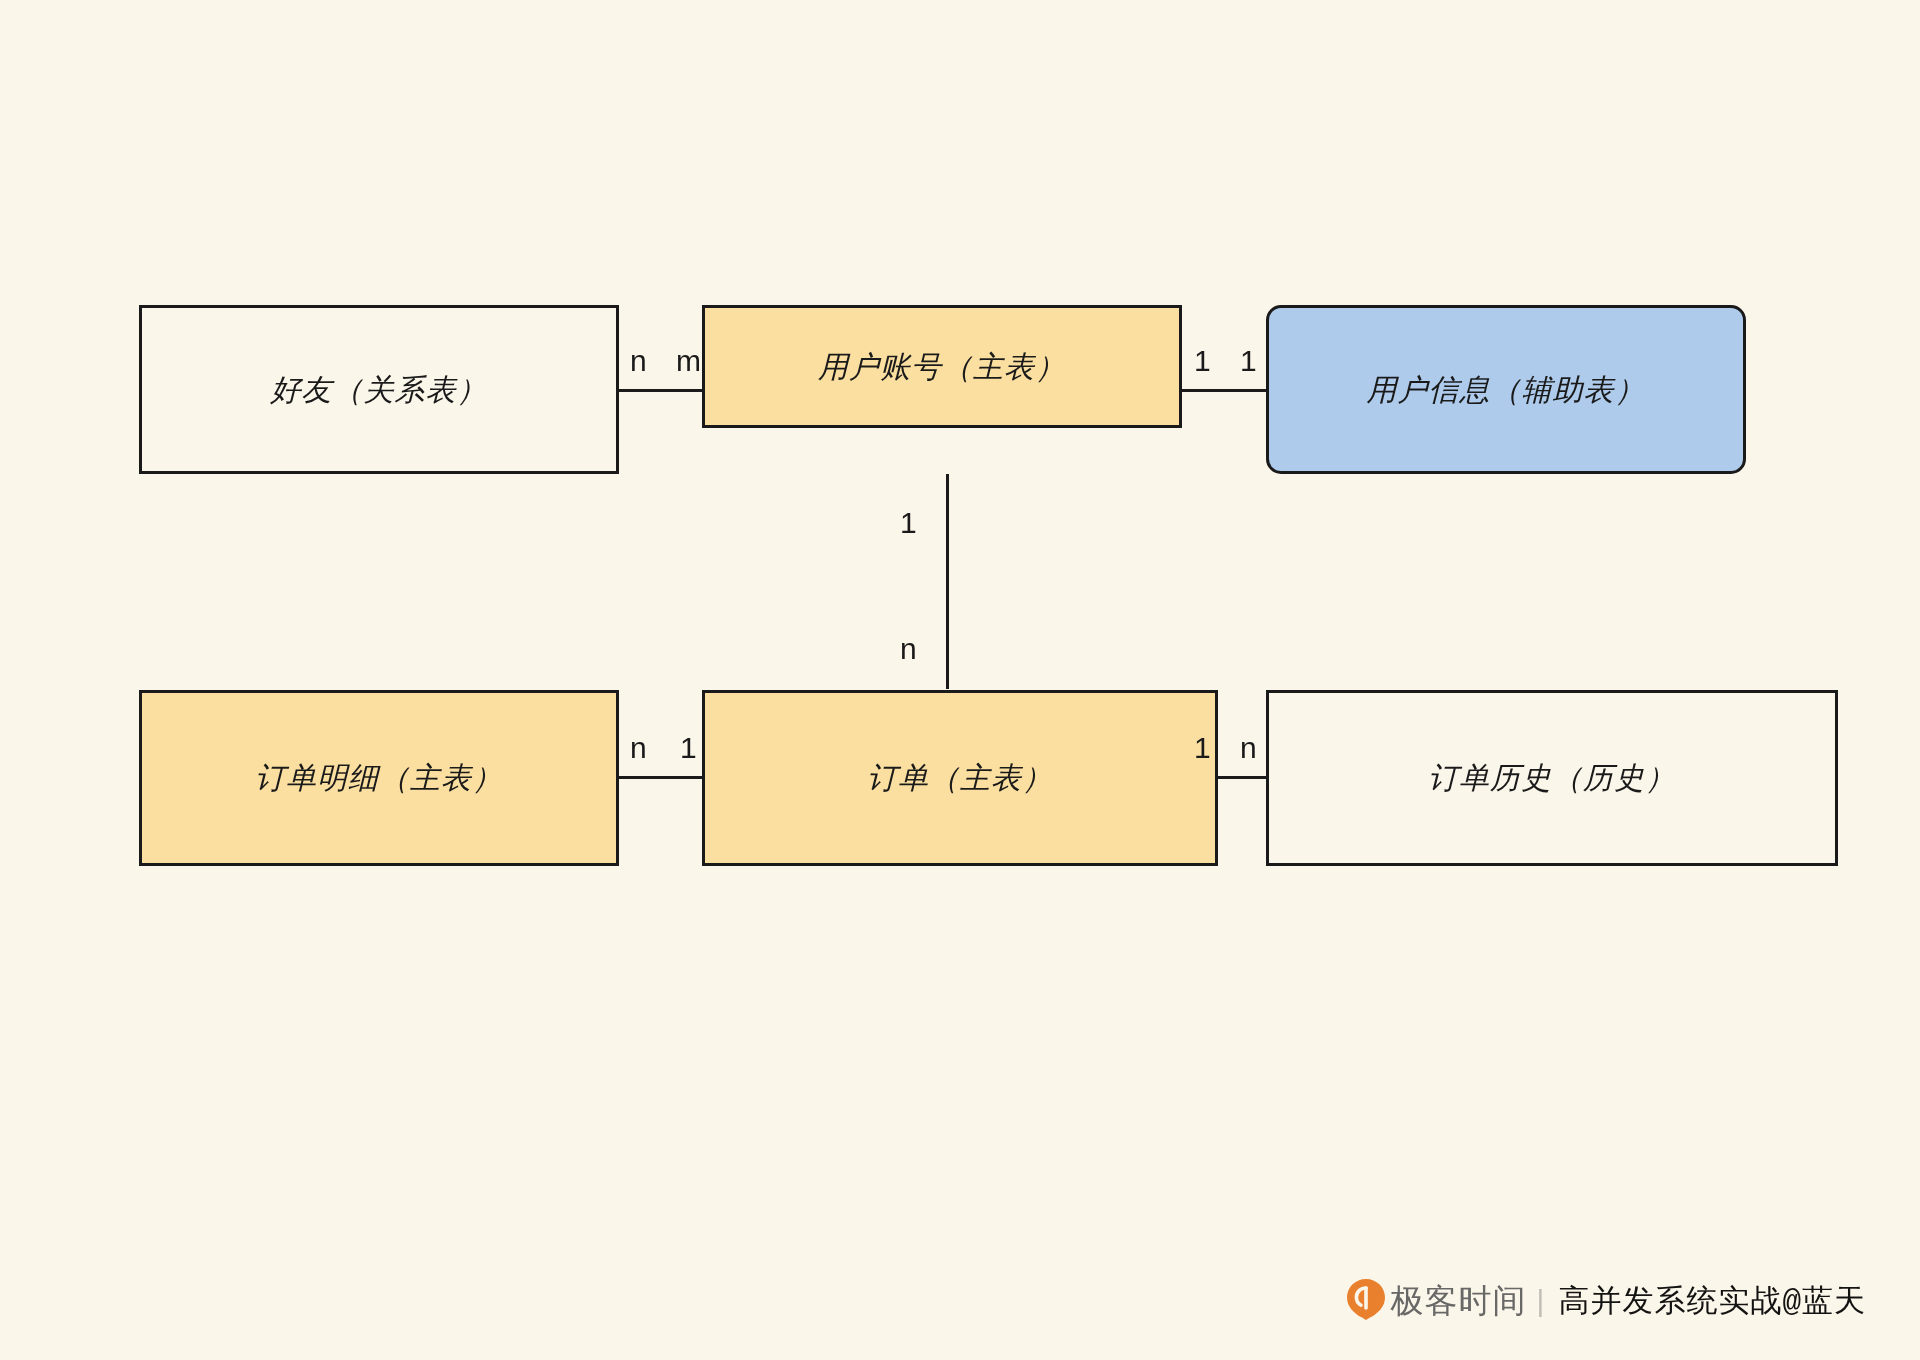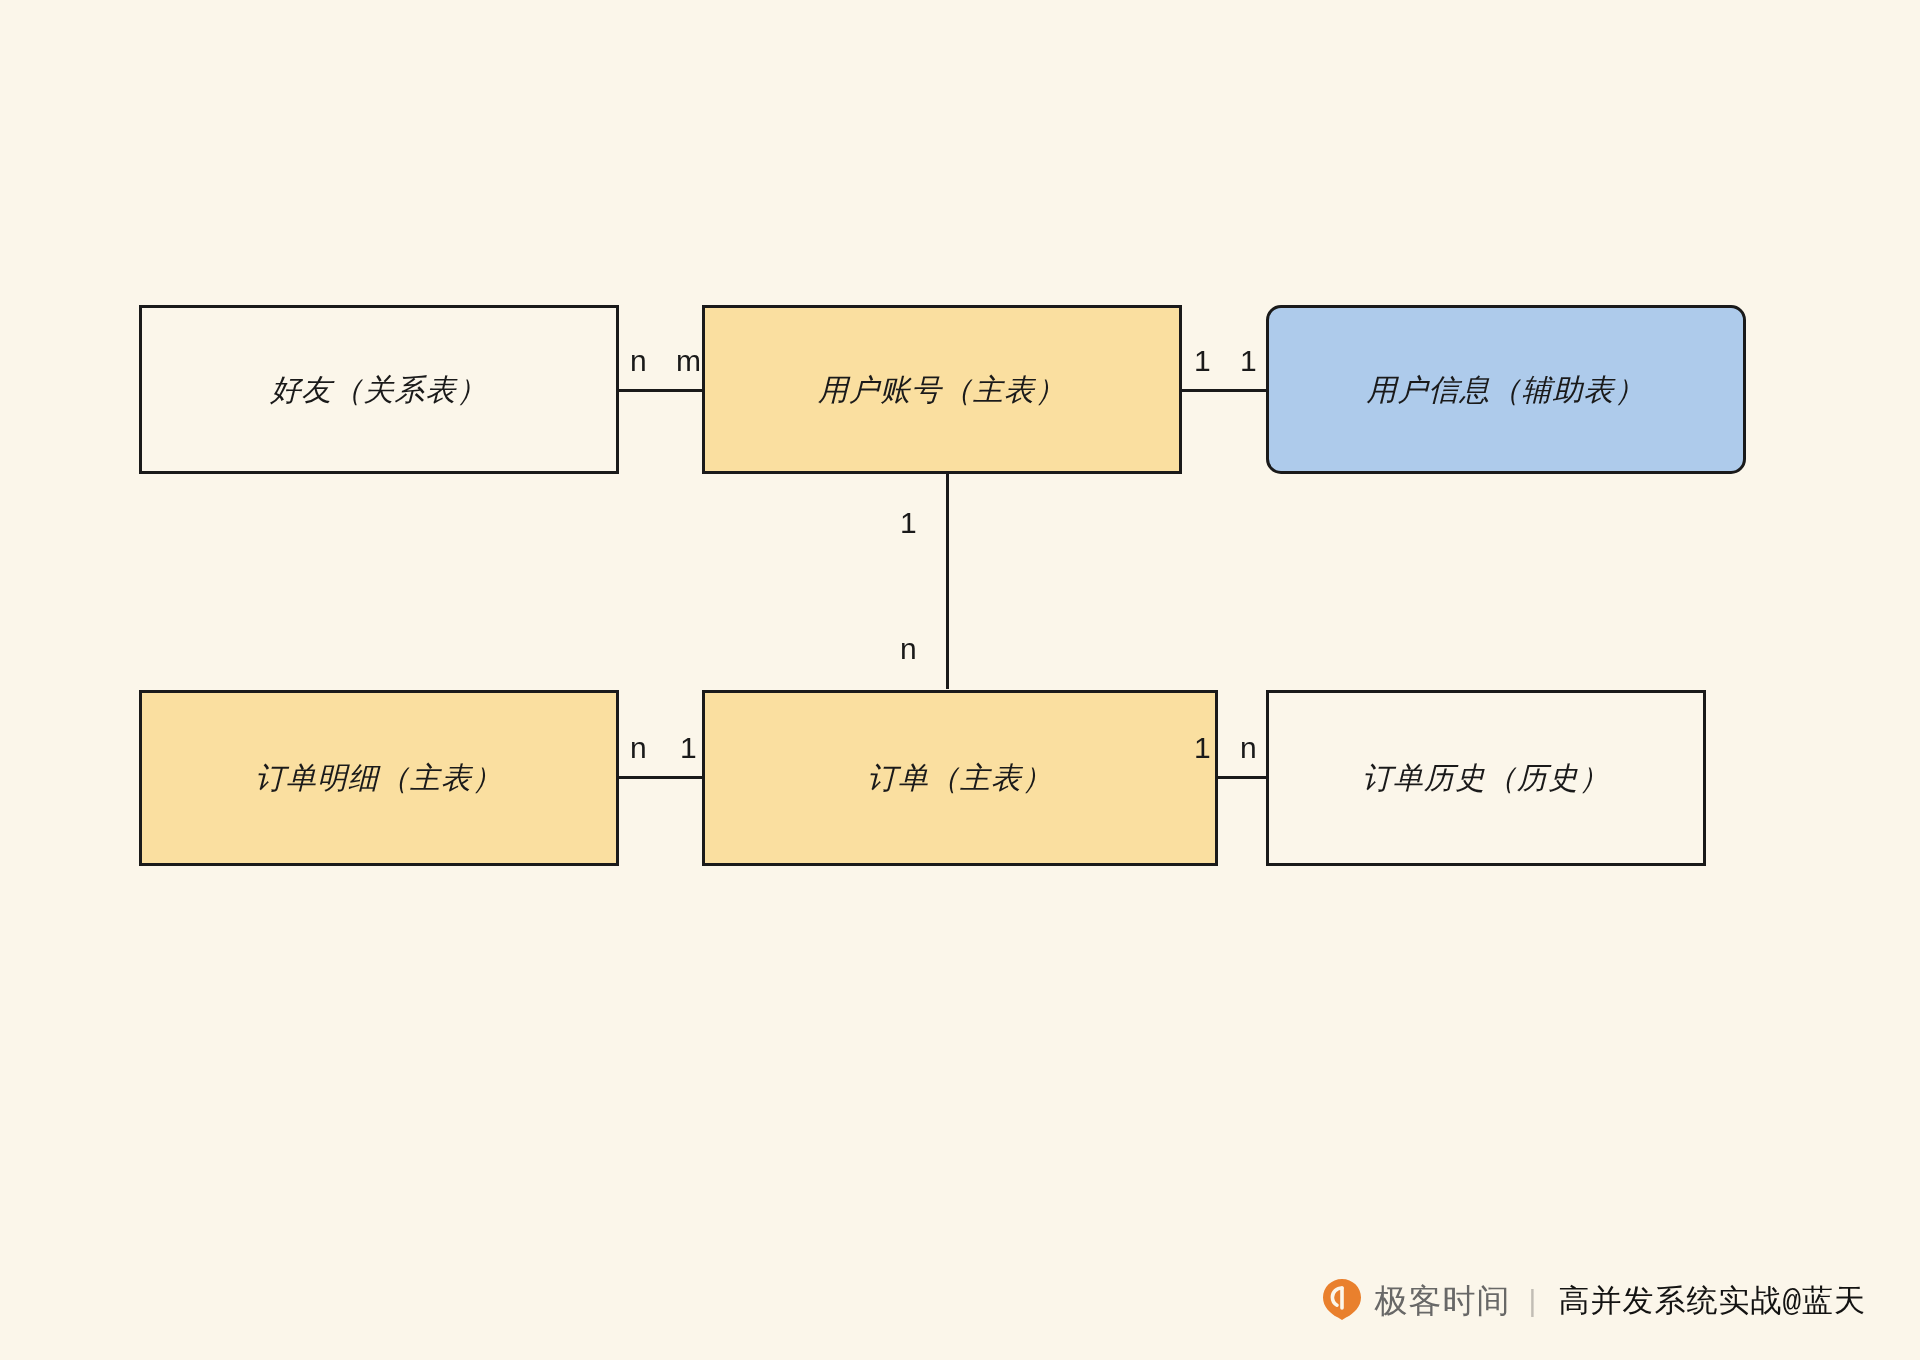--- a/index.html
+++ b/index.html
@@ -58,21 +58,21 @@
     white-space: nowrap;
   }
 
   
   #watermark {
     position: absolute;
     right: 54px;
     bottom: 36px;
     display: flex;
     align-items: center;
-    gap: 12px;
+    gap: 4px;
     opacity: 0.92;
     justify-content: flex-end;
   }
   #watermark .logo-mark {
     width: 42px;
     height: 46px;
     flex: 0 0 auto;
     display: block;
   }
   #watermark .brand {
@@ -105,37 +105,37 @@
   <div class="conn conn-v" style="left:946px; top:474px; width:3px; height:215px;"></div>
 
   <div class="conn conn-h" style="left:616px; top:776px; width:88px;"></div>
 
   <div class="conn conn-h" style="left:1180px; top:776px; width:88px;"></div>
 
   <div class="box fill-plain" style="left:139px; top:305px; width:480px; height:169px;">
     <span class="box-label">好友（关系表）</span>
   </div>
 
-  <div class="box fill-yellow" style="left:702px; top:305px; width:480px; height:169px;">
+  <div class="box fill-yellow" style="left:702px; top:305px; width:480px; height:123px;">
     <span class="box-label">用户账号（主表）</span>
   </div>
 
   <div class="box fill-blue" style="left:1266px; top:305px; width:480px; height:169px;border-radius:15px;">
     <span class="box-label">用户信息（辅助表）</span>
   </div>
 
   <div class="box fill-yellow" style="left:139px; top:690px; width:480px; height:176px;">
     <span class="box-label">订单明细（主表）</span>
   </div>
 
   <div class="box fill-yellow" style="left:702px; top:690px; width:516px; height:176px;">
     <span class="box-label">订单（主表）</span>
   </div>
 
-  <div class="box fill-plain" style="left:1266px; top:690px; width:440px; height:176px;">
+  <div class="box fill-plain" style="left:1266px; top:690px; width:572px; height:176px;">
     <span class="box-label">订单历史（历史）</span>
   </div>
 
   <div class="card" style="left:630px; top:346px;">n</div>
   <div class="card" style="left:676px; top:346px;">m</div>
 
   <div class="card" style="left:1194px; top:346px;">1</div>
   <div class="card" style="left:1240px; top:346px;">1</div>
 
   <div class="card" style="left:900px; top:508px;">1</div>

